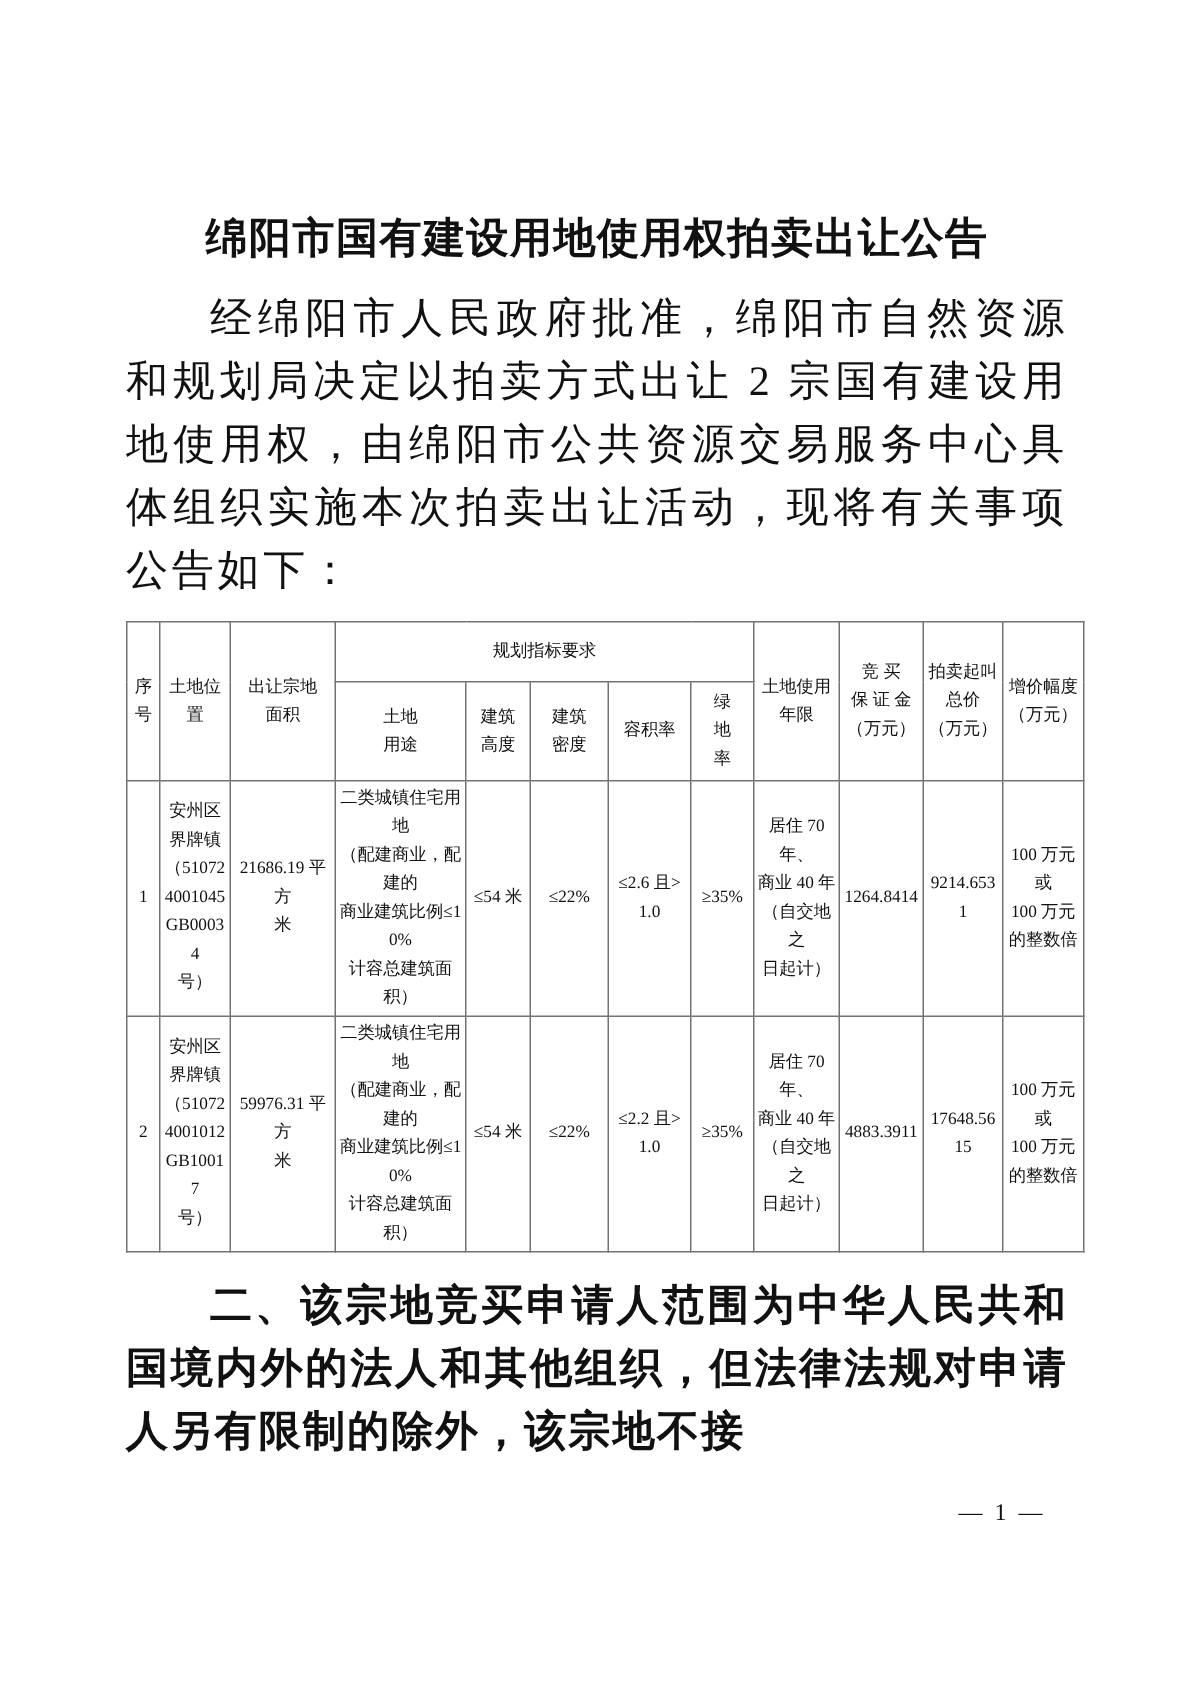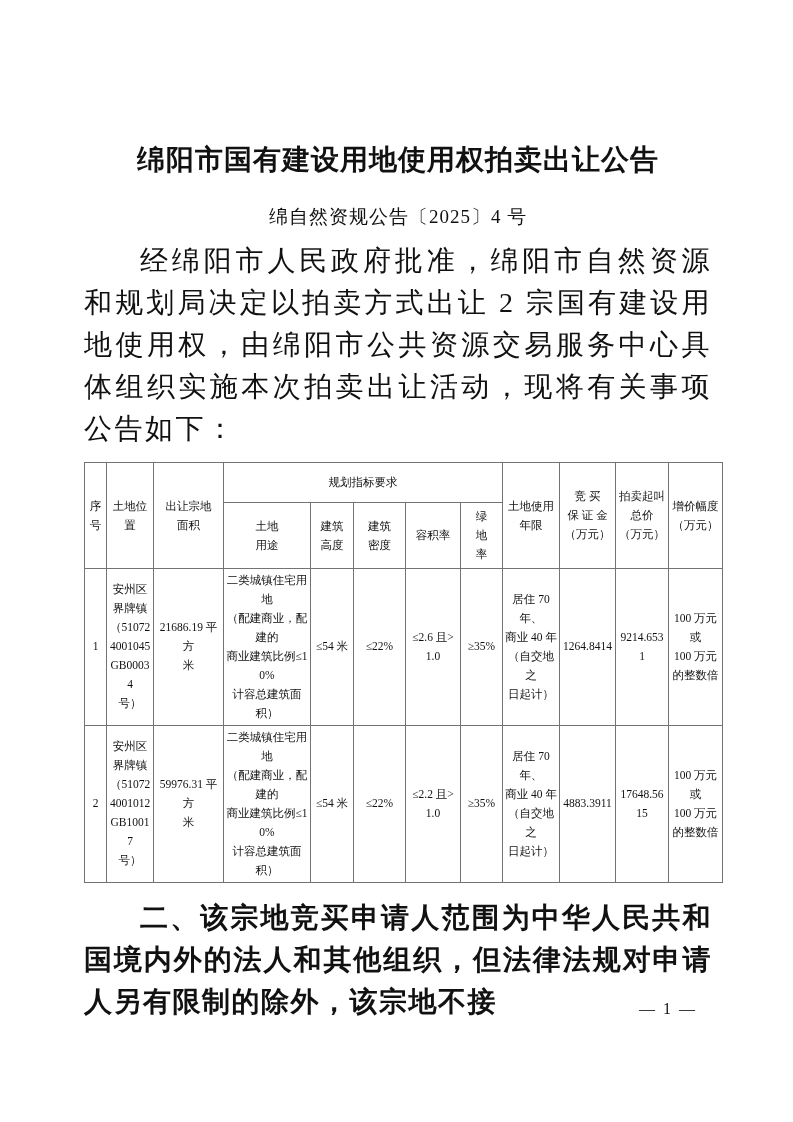--- a/index.html
+++ b/index.html
@@ -91,21 +91,20 @@
     letter-spacing: 2px;
   }
 </style>
 </head>
 <body>
 
 <div class="page">
 
   <h1 class="doc-title">绵阳市国有建设用地使用权拍卖出让公告</h1>
 
-  <div class="doc-number">绵自然资规公告〔2025〕4 号</div>
 
   <p class="body-para">经绵阳市人民政府批准，绵阳市自然资源和规划局决定以拍卖方式出让 2 宗国有建设用地使用权，由绵阳市公共资源交易服务中心具体组织实施本次拍卖出让活动，现将有关事项公告如下：</p>
 
 
   <table class="parcels">
     <colgroup>
       <col style="width:22px">
         <col style="width:47px">
         <col style="width:70px">
       <col style="width:87px">

